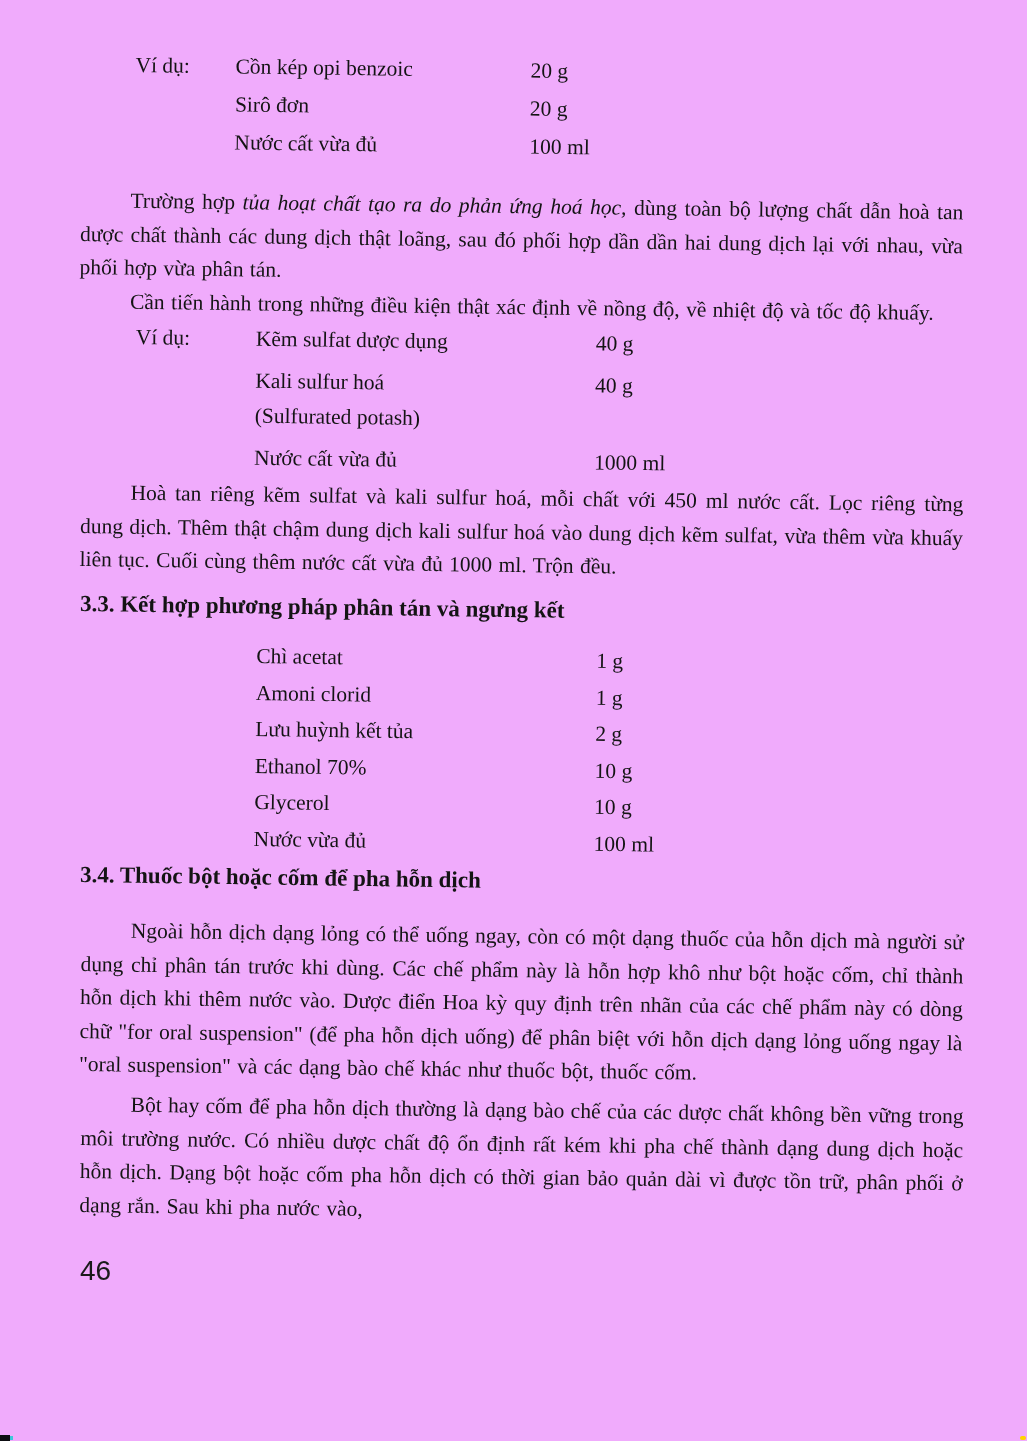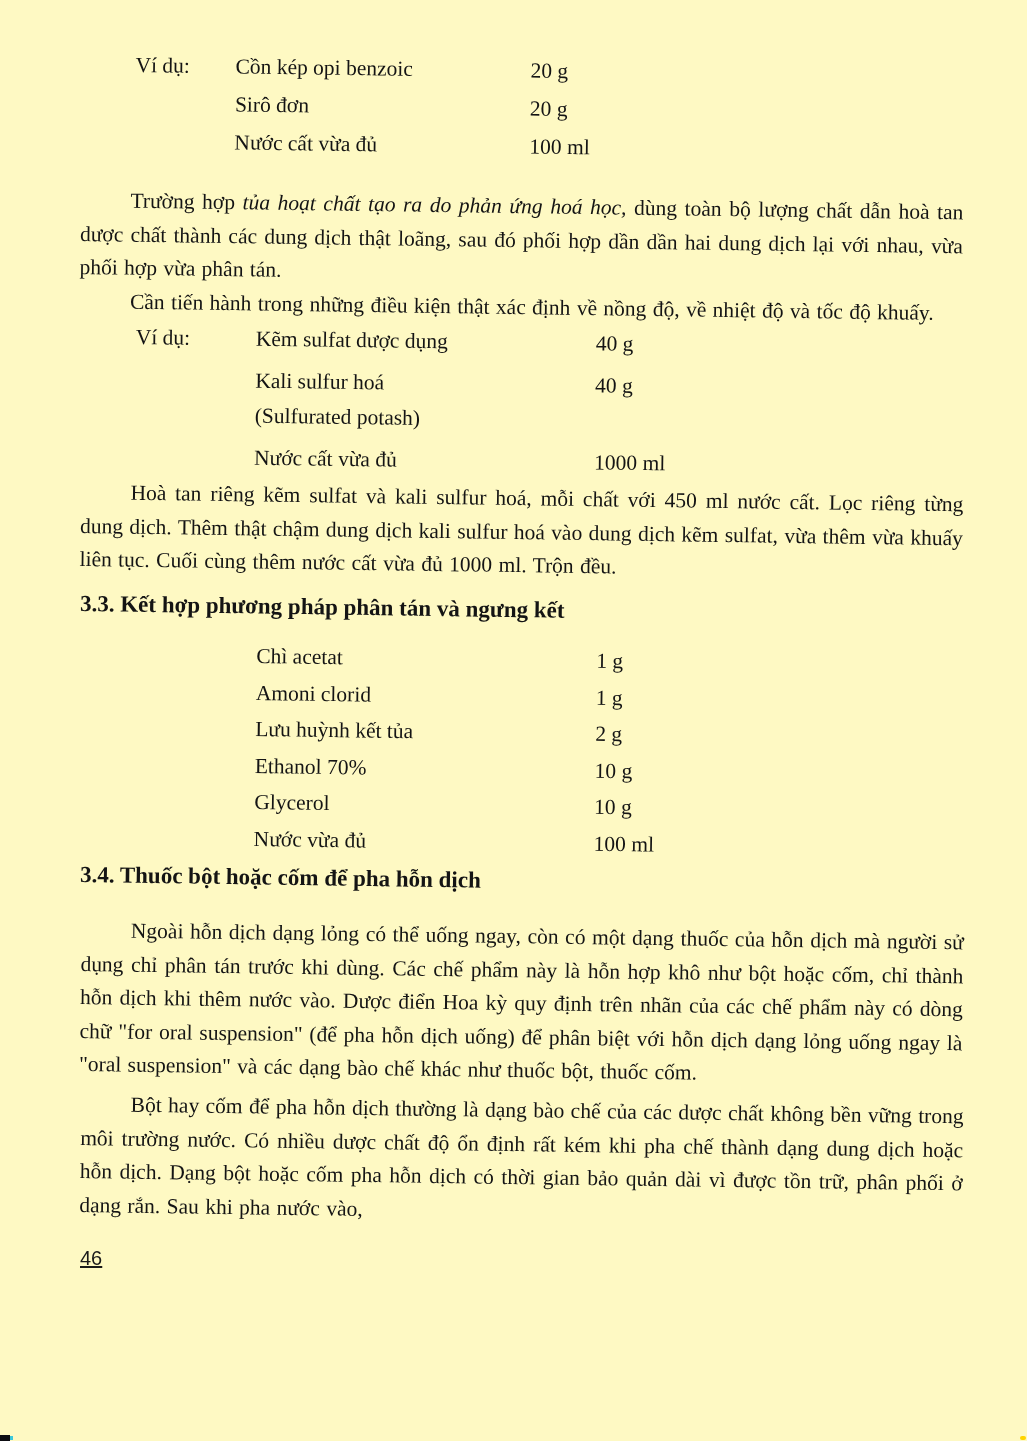--- a/index.html
+++ b/index.html
@@ -1,20 +1,20 @@
 <!DOCTYPE html>
 <html lang="vi"><head>
 <meta charset="utf-8">
 <style>
   html, body { margin: 0; padding: 0; background: #ffffff; }
   .page {
     position: relative;
     width: 1027px;
     height: 1441px;
-    background: #fef9c3;
+    background: #f0abfc;
     overflow: hidden;
     font-family: "Liberation Serif", serif;
     color: #141414;
   }
   .content {
     position: absolute;
     top: 0; left: 0;
     width: 883px;
     padding: 46px 64px 0 80px;
   }
@@ -51,25 +51,24 @@
     line-height: 30px;
     margin: 0;
   }
   .h33 { margin-top: 12px; }
   .h34 { margin-top: 3px; }
 
   .f33 { margin-top: 19px; margin-left: 175px; }
   .f33 .ex-row { grid-template-columns: 340px 1fr; line-height: 36.5px; }
 
   .page-number {
-    margin-top: 24px;
+    margin-top: 32px;
     font-family: "Liberation Sans", sans-serif;
-    font-size: 20px;
+    font-size: 28px;
     color: #1a1a1a;
-    text-decoration: underline;
   }
 
   .artifact { position: absolute; }
   .artifact-bl-black { left: 0; top: 1435px; width: 10px; height: 6px; background: #0d0d12; }
   .artifact-bl-cyan  { left: 10px; top: 1436px; width: 3px; height: 4px; background: #3ec8da; }
   .artifact-br-yellow{ left: 1020px; top: 1436px; width: 6px; height: 4px; background: #ffd400; border-radius: 2px; }
 </style>
 </head>
 <body>
 

